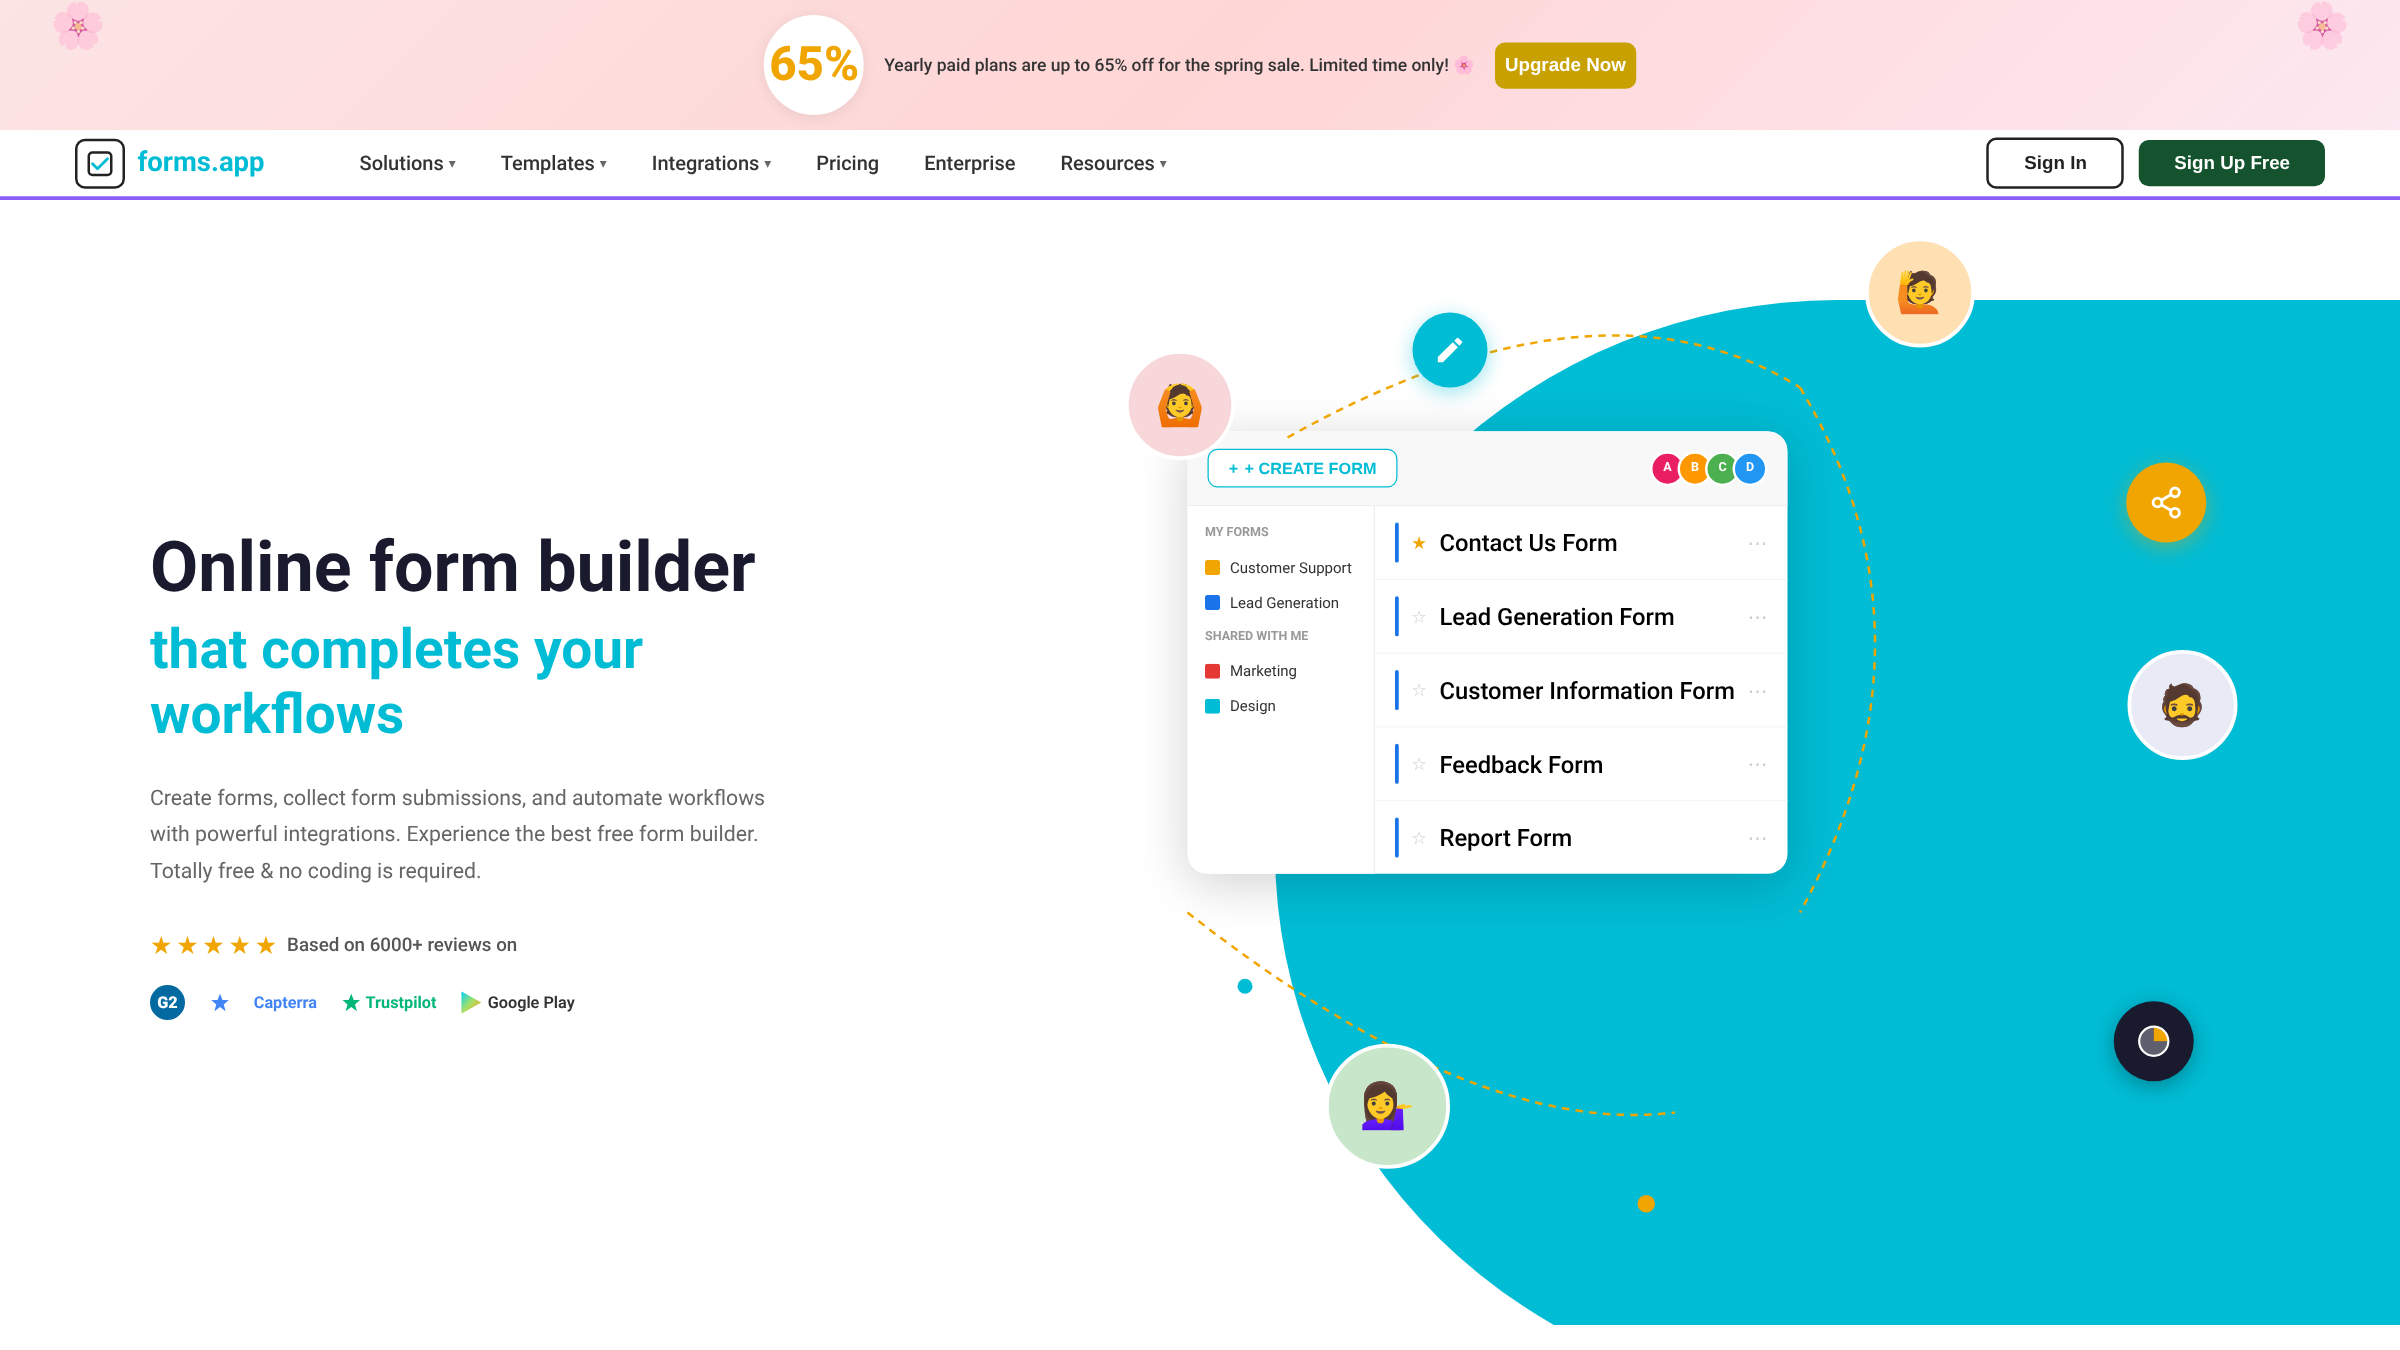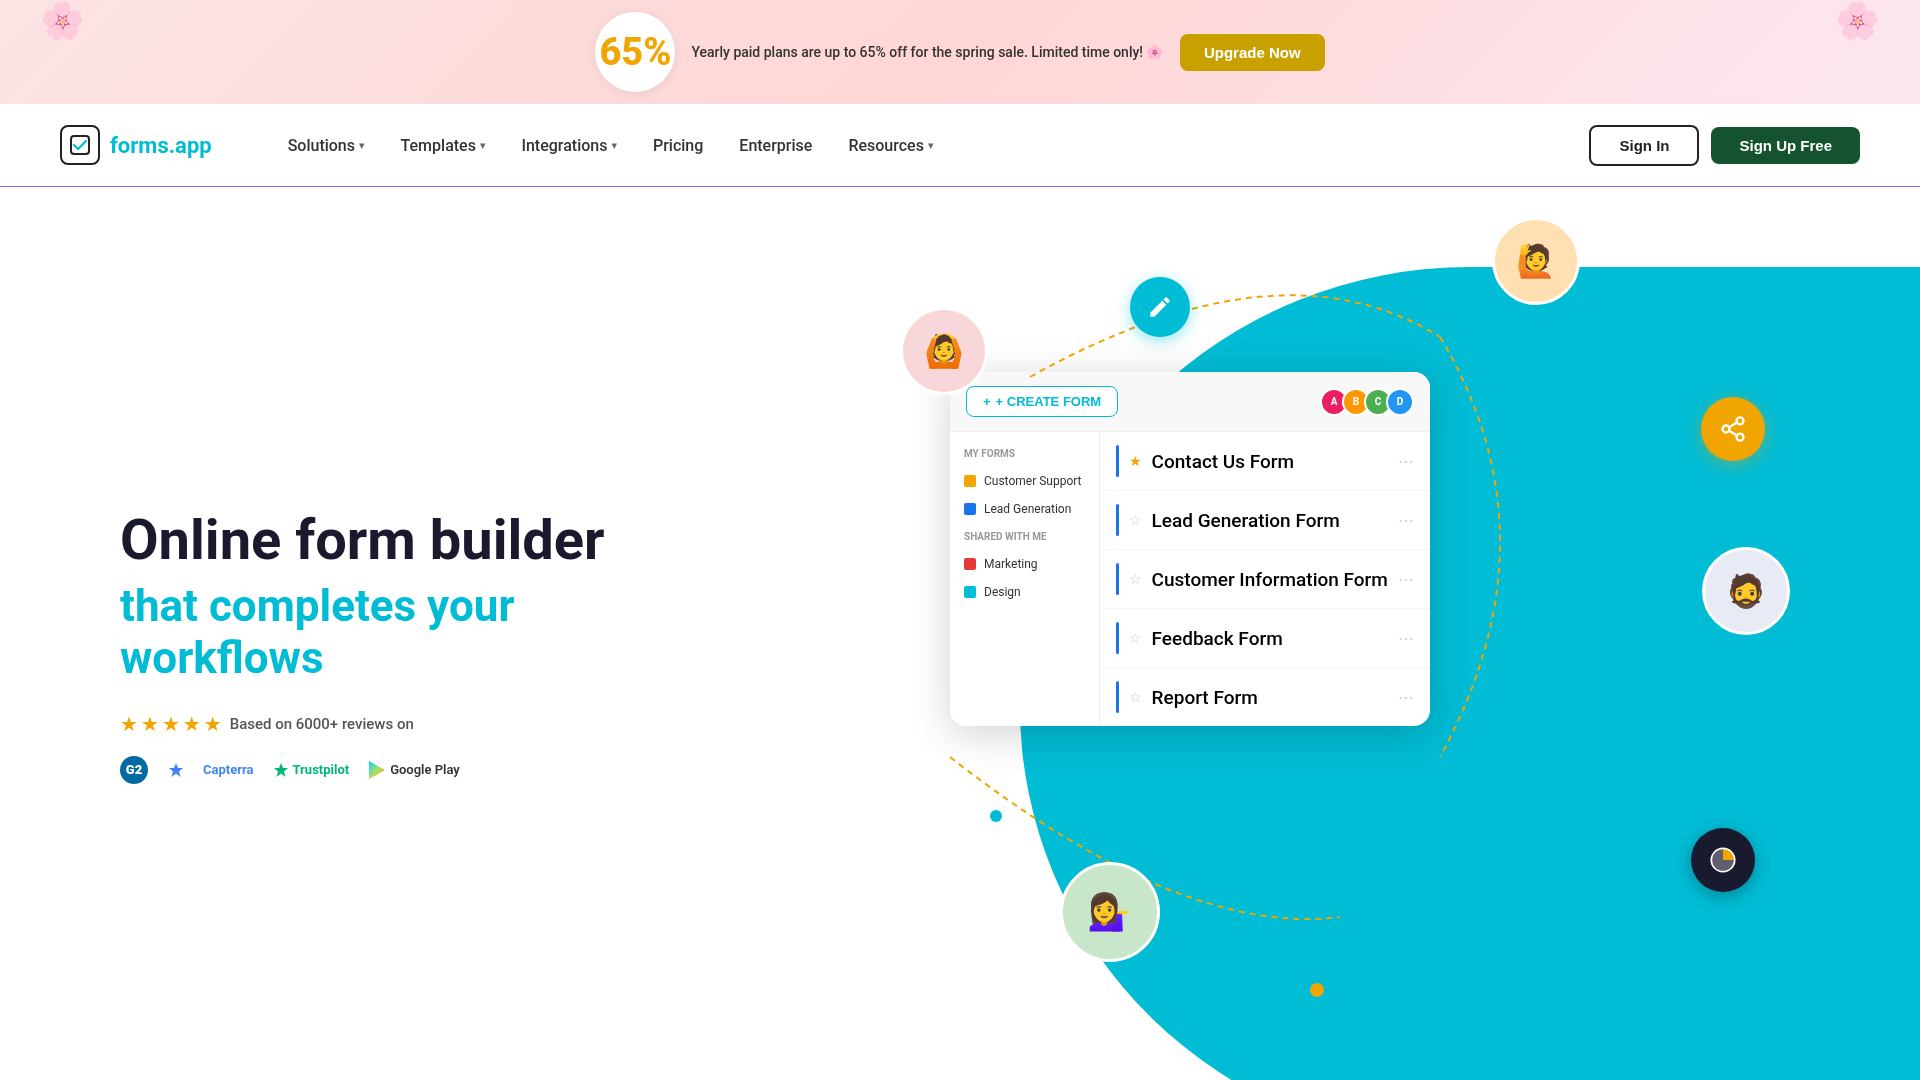--- a/index.html
+++ b/index.html
@@ -15,34 +15,34 @@
     .banner-percent {
       font-size: 38px; font-weight: 800; color: #2d2d2d;
       background: #fff; border-radius: 50%; width: 80px; height: 80px;
       display: flex; align-items: center; justify-content: center;
       box-shadow: 0 2px 12px rgba(0,0,0,0.08);
       position: relative; z-index: 2;
     }
     .banner-percent span { color: #f0a500; }
     .banner-text { font-size: 14px; color: #333; font-weight: 500; }
     .banner-btn {
-      background: #c8a000; color: #fff; border: none; padding: 10px 24px;
+      background: #c8a000; color: #fff; border: none; padding: 10px 8px;
       border-radius: 8px; font-size: 15px; font-weight: 700; cursor: pointer;
       white-space: nowrap;
     }
     .flower-left, .flower-right {
       position: absolute; top: 0; font-size: 36px; opacity: 0.6;
     }
     .flower-left { left: 40px; }
     .flower-right { right: 40px; }
 
     
     nav {
       display: flex; align-items: center; padding: 0 60px;
-      height: 83px; border-bottom: 1px solid #8b5cf6;
+      height: 56px; border-bottom: 3px solid #8b5cf6;
       background: #fff; position: relative; z-index: 10;
     }
     .logo { display: flex; align-items: center; gap: 10px; text-decoration: none; margin-right: 60px; }
     .logo-icon {
       width: 40px; height: 40px; border: 2px solid #222; border-radius: 8px;
       display: flex; align-items: center; justify-content: center; font-size: 18px;
     }
     .logo-text { font-size: 22px; font-weight: 700; color: #222; }
     .logo-text span { color: #00bcd4; }
     .nav-links { display: flex; align-items: center; gap: 4px; flex: 1; }
@@ -241,20 +241,21 @@
   <div class="nav-actions">
     <button class="btn-signin">Sign In</button>
     <button class="btn-signup">Sign Up Free</button>
   </div>
 </nav>
 
 <section class="hero">
   <div class="hero-content">
     <h1 class="hero-title">Online form builder</h1>
     <div class="hero-subtitle">that completes your workflows</div>
+    <p class="hero-desc">Create forms, collect form submissions, and automate workflows with powerful integrations. Experience the best free form builder. Totally free &amp; no coding is required.</p>
     <div class="hero-ratings">
       <div class="stars">
         <span class="star">★</span>
         <span class="star">★</span>
         <span class="star">★</span>
         <span class="star">★</span>
         <span class="star half">★</span>
       </div>
       <span class="rating-text">Based on 6000+ reviews on</span>
     </div>

